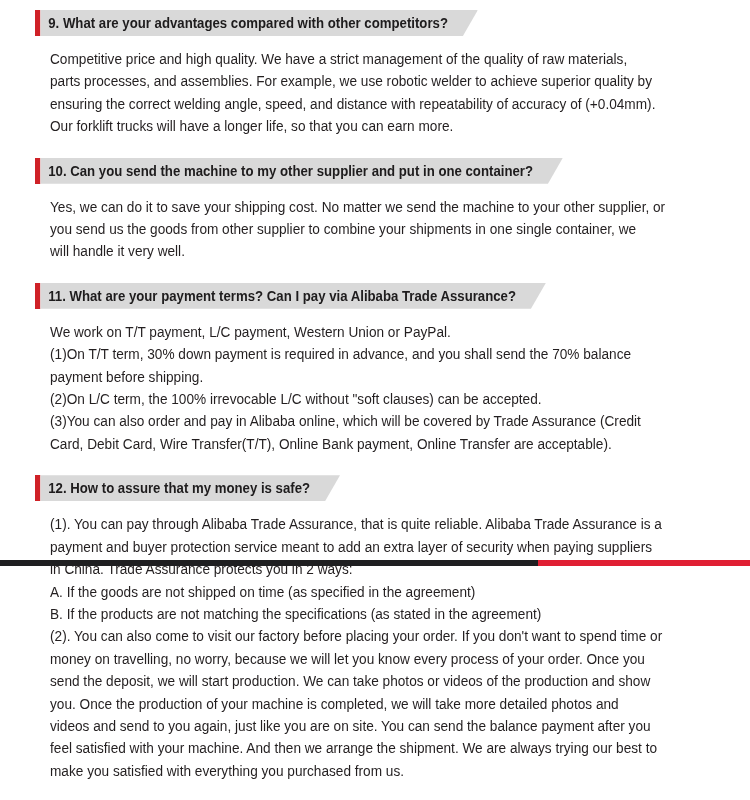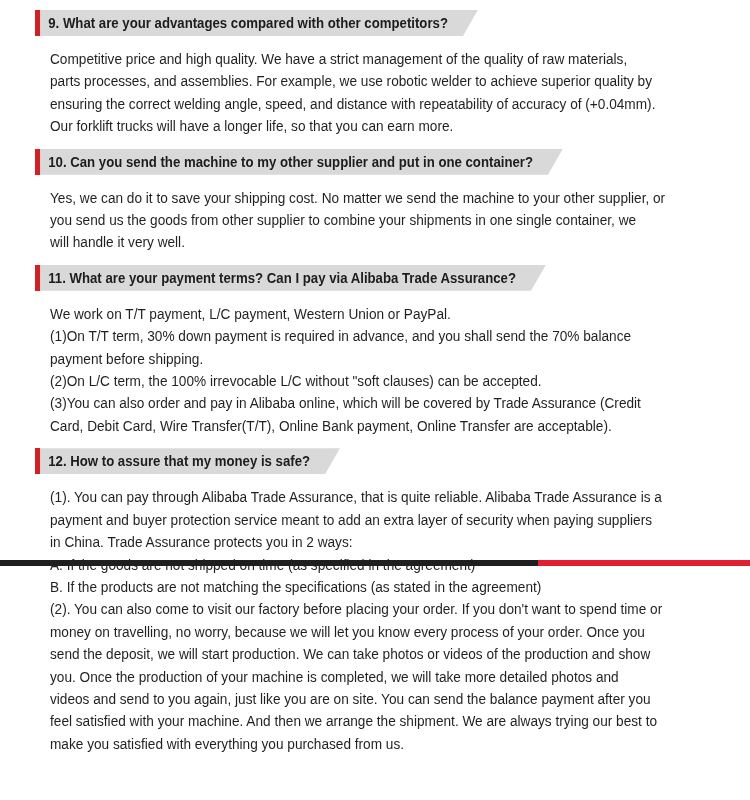--- a/index.html
+++ b/index.html
@@ -11,21 +11,21 @@
     font-family: "Liberation Sans", sans-serif;
     color: #231f20;
     position: relative;
   }
   .faq-page {
     position: relative;
     width: 750px;
     height: 568px;
     padding-top: 10px;
   }
-  .faq-section { margin-top: 11px; }
+  .faq-section { margin-top: 20px; }
   .faq-section:first-child { margin-top: 0; }
 
   
   .banner {
     display: inline-flex;
     align-items: stretch;
     margin-left: 35px;
     transform: scaleX(0.88);
     transform-origin: left top;
   }

